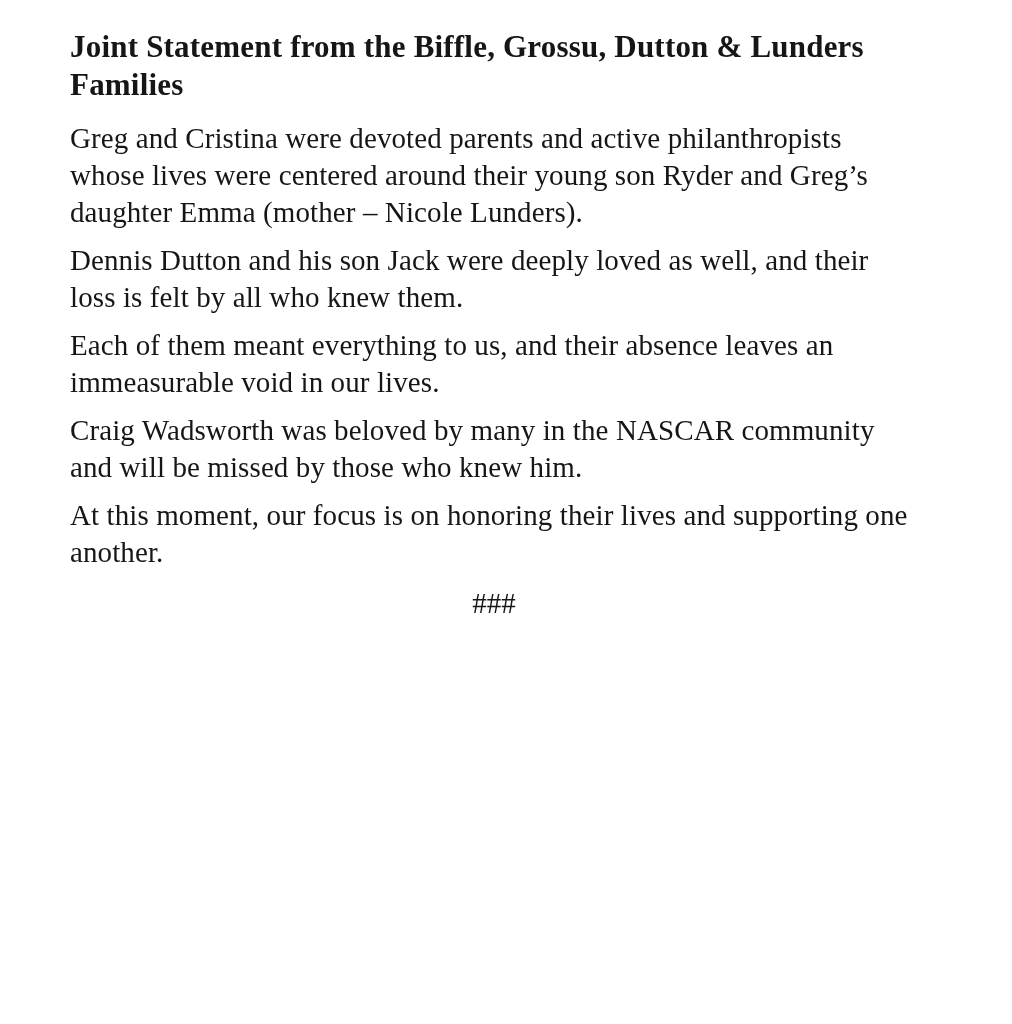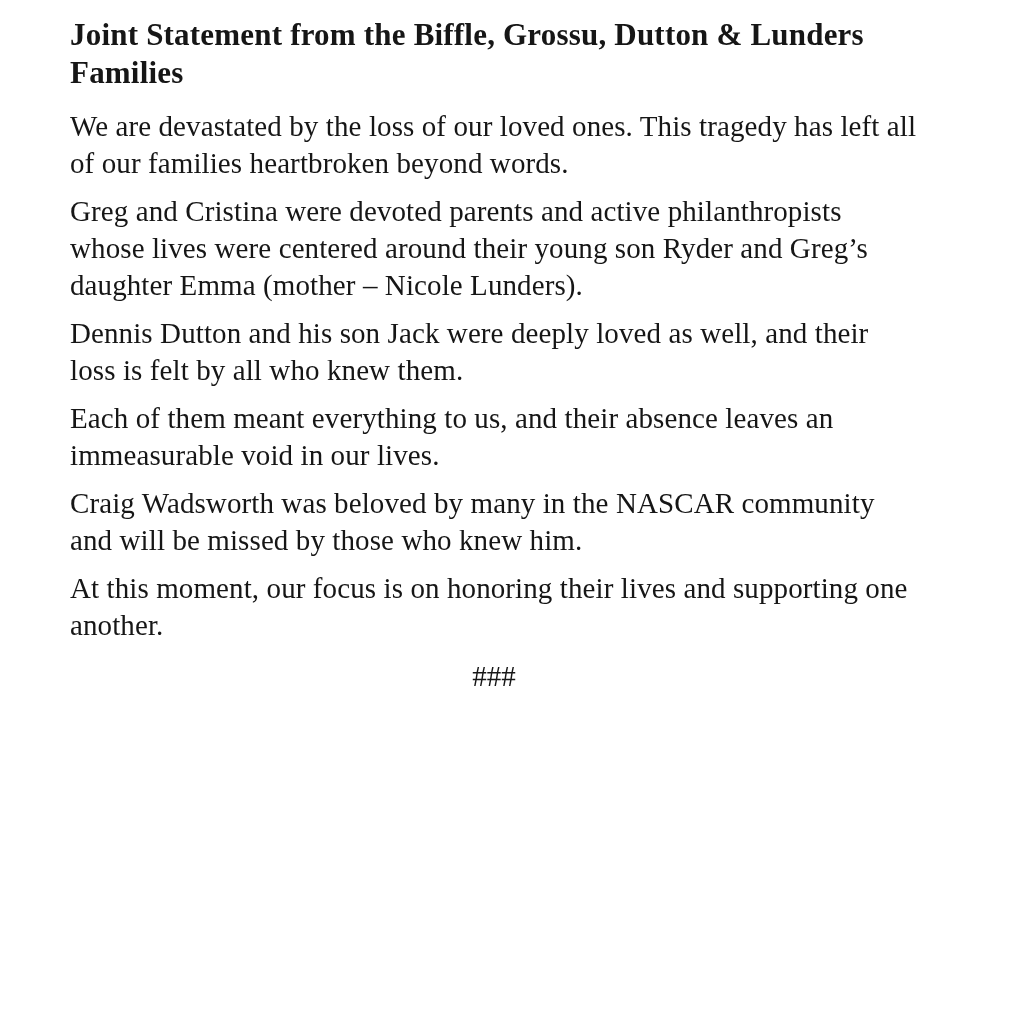--- a/index.html
+++ b/index.html
@@ -5,21 +5,21 @@
   html, body {
     margin: 0;
     padding: 0;
     background: #ffffff;
   }
   .page {
     width: 1012px;
     height: 1024px;
     background: #ffffff;
     box-sizing: border-box;
-    padding: 16px 0 0 70px;
+    padding: 28px 0 0 70px;
     font-family: "Liberation Serif", "DejaVu Serif", serif;
     color: #161616;
     overflow: hidden;
   }
   .text-col {
     width: 848px;
   }
   .doc-title {
     font-size: 31px;
     line-height: 38px;
@@ -40,21 +40,20 @@
     margin-top: 14px;
   }
 </style>
 </head>
 <body>
 
 <div class="page">
   <div class="text-col">
     <h1 class="doc-title">Joint Statement from the Biffle, Grossu, Dutton &amp; Lunders Families</h1>
 
-    <p class="doc-para">We are devastated by the loss of our loved ones. This tragedy has left all of our families heartbroken beyond words.</p>
     <p class="doc-para">Greg and Cristina were devoted parents and active philanthropists whose lives were centered around their young son Ryder and Greg’s daughter Emma (mother – Nicole Lunders).</p>
     <p class="doc-para">Dennis Dutton and his son Jack were deeply loved as well, and their loss is felt by all who knew them.</p>
     <p class="doc-para">Each of them meant everything to us, and their absence leaves an immeasurable void in our lives.</p>
     <p class="doc-para">Craig Wadsworth was beloved by many in the NASCAR community and will be missed by those who knew him.</p>
     <p class="doc-para">At this moment, our focus is on honoring their lives and supporting one another.</p>
 
     <div class="end-mark">###</div>
   </div>
 </div>
 

